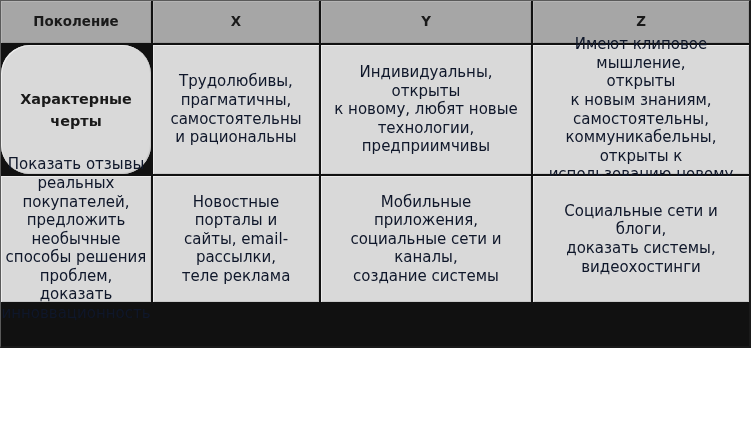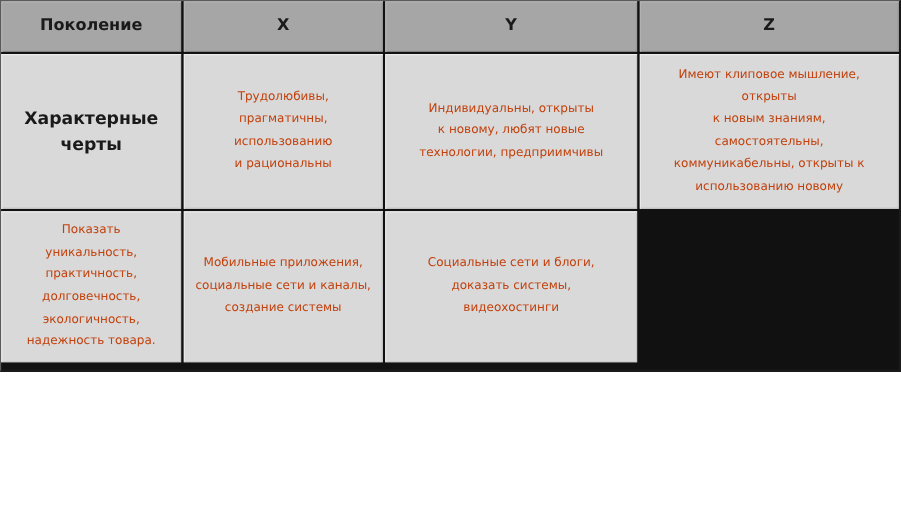--- a/index.html
+++ b/index.html
@@ -11,58 +11,59 @@
       width: 751px;
       height: 422px;
       overflow: hidden;
       font-family: "DejaVu Sans", "Liberation Sans", sans-serif;
     }
     .table {
       position: absolute;
       left: 0;
       top: 0;
       width: 751px;
-      height: 310px;
+      height: 348px;
       box-sizing: border-box;
       border-top: 1px solid #5a5a5a;
       border-left: 1px solid #5a5a5a;
       border-right: 2px solid #1a1a1a;
       border-bottom: 2px solid #1a1a1a;
       display: grid;
       grid-template-columns: 150px 166px 210px 1fr;
       grid-template-rows: 42px 129px 126px 1fr;
       background: #111;
       gap: 2px;
     }
     .cell {
       background: #d9d9d9;
       box-shadow: inset 1px 1px 0 #ececec, inset -1px -1px 0 #c8c8c8;
       display: flex;
       align-items: center;
       justify-content: center;
       text-align: center;
-      color: #c2410c;
-      font-size: 10px;
+      color: #0f172a;
+      font-size: 15px;
       line-height: 18.6px;
       padding: 0 6px;
       box-sizing: border-box;
     }
     .cell.head {
       background: #a6a6a6;
       box-shadow: inset 1px 1px 0 #b4b4b4, inset -1px -1px 0 #999;
       font-weight: bold;
       font-size: 13.4px;
       color: #1a1a1a;
     }
     .cell.rowhead {
       font-weight: bold;
       font-size: 14.4px;
       line-height: 22px;
       color: #1a1a1a;
       padding: 0 8px;
+      border-radius: 29px;
     }
     .cell .txt {
       white-space: pre-line;
     }
   </style>
 </head>
 <body>
 
 <div class="table">
 
@@ -79,46 +80,50 @@
     <span class="txt">Z</span>
   </div>
 
   <div class="cell rowhead">
     <span class="txt">Характерные
 черты</span>
   </div>
   <div class="cell">
     <span class="txt">Трудолюбивы,
 прагматичны,
-использованию
+самостоятельны
 и рациональны</span>
   </div>
   <div class="cell">
     <span class="txt">Индивидуальны, открыты
 к новому, любят новые
 технологии, предприимчивы</span>
   </div>
   <div class="cell">
     <span class="txt">Имеют клиповое мышление,
 открыты
 к новым знаниям,
 самостоятельны,
 коммуникабельны, открыты к
 использованию новому</span>
   </div>
 
   <div class="cell">
-    <span class="txt">Показать
-уникальность,
-практичность,
-долговечность,
-экологичность,
-надежность товара.</span>
+    <span class="txt">Показать отзывы реальных
+покупателей, предложить
+необычные способы решения
+проблем, доказать
+инноввационность</span>
   </div>
 
+  <div class="cell">
+    <span class="txt">Новостные порталы и
+сайты, email-рассылки,
+теле реклама</span>
+  </div>
   <div class="cell">
     <span class="txt">Мобильные приложения,
 социальные сети и каналы,
 создание системы</span>
   </div>
   <div class="cell">
     <span class="txt">Социальные сети и блоги,
 доказать системы,
 видеохостинги</span>
   </div>

